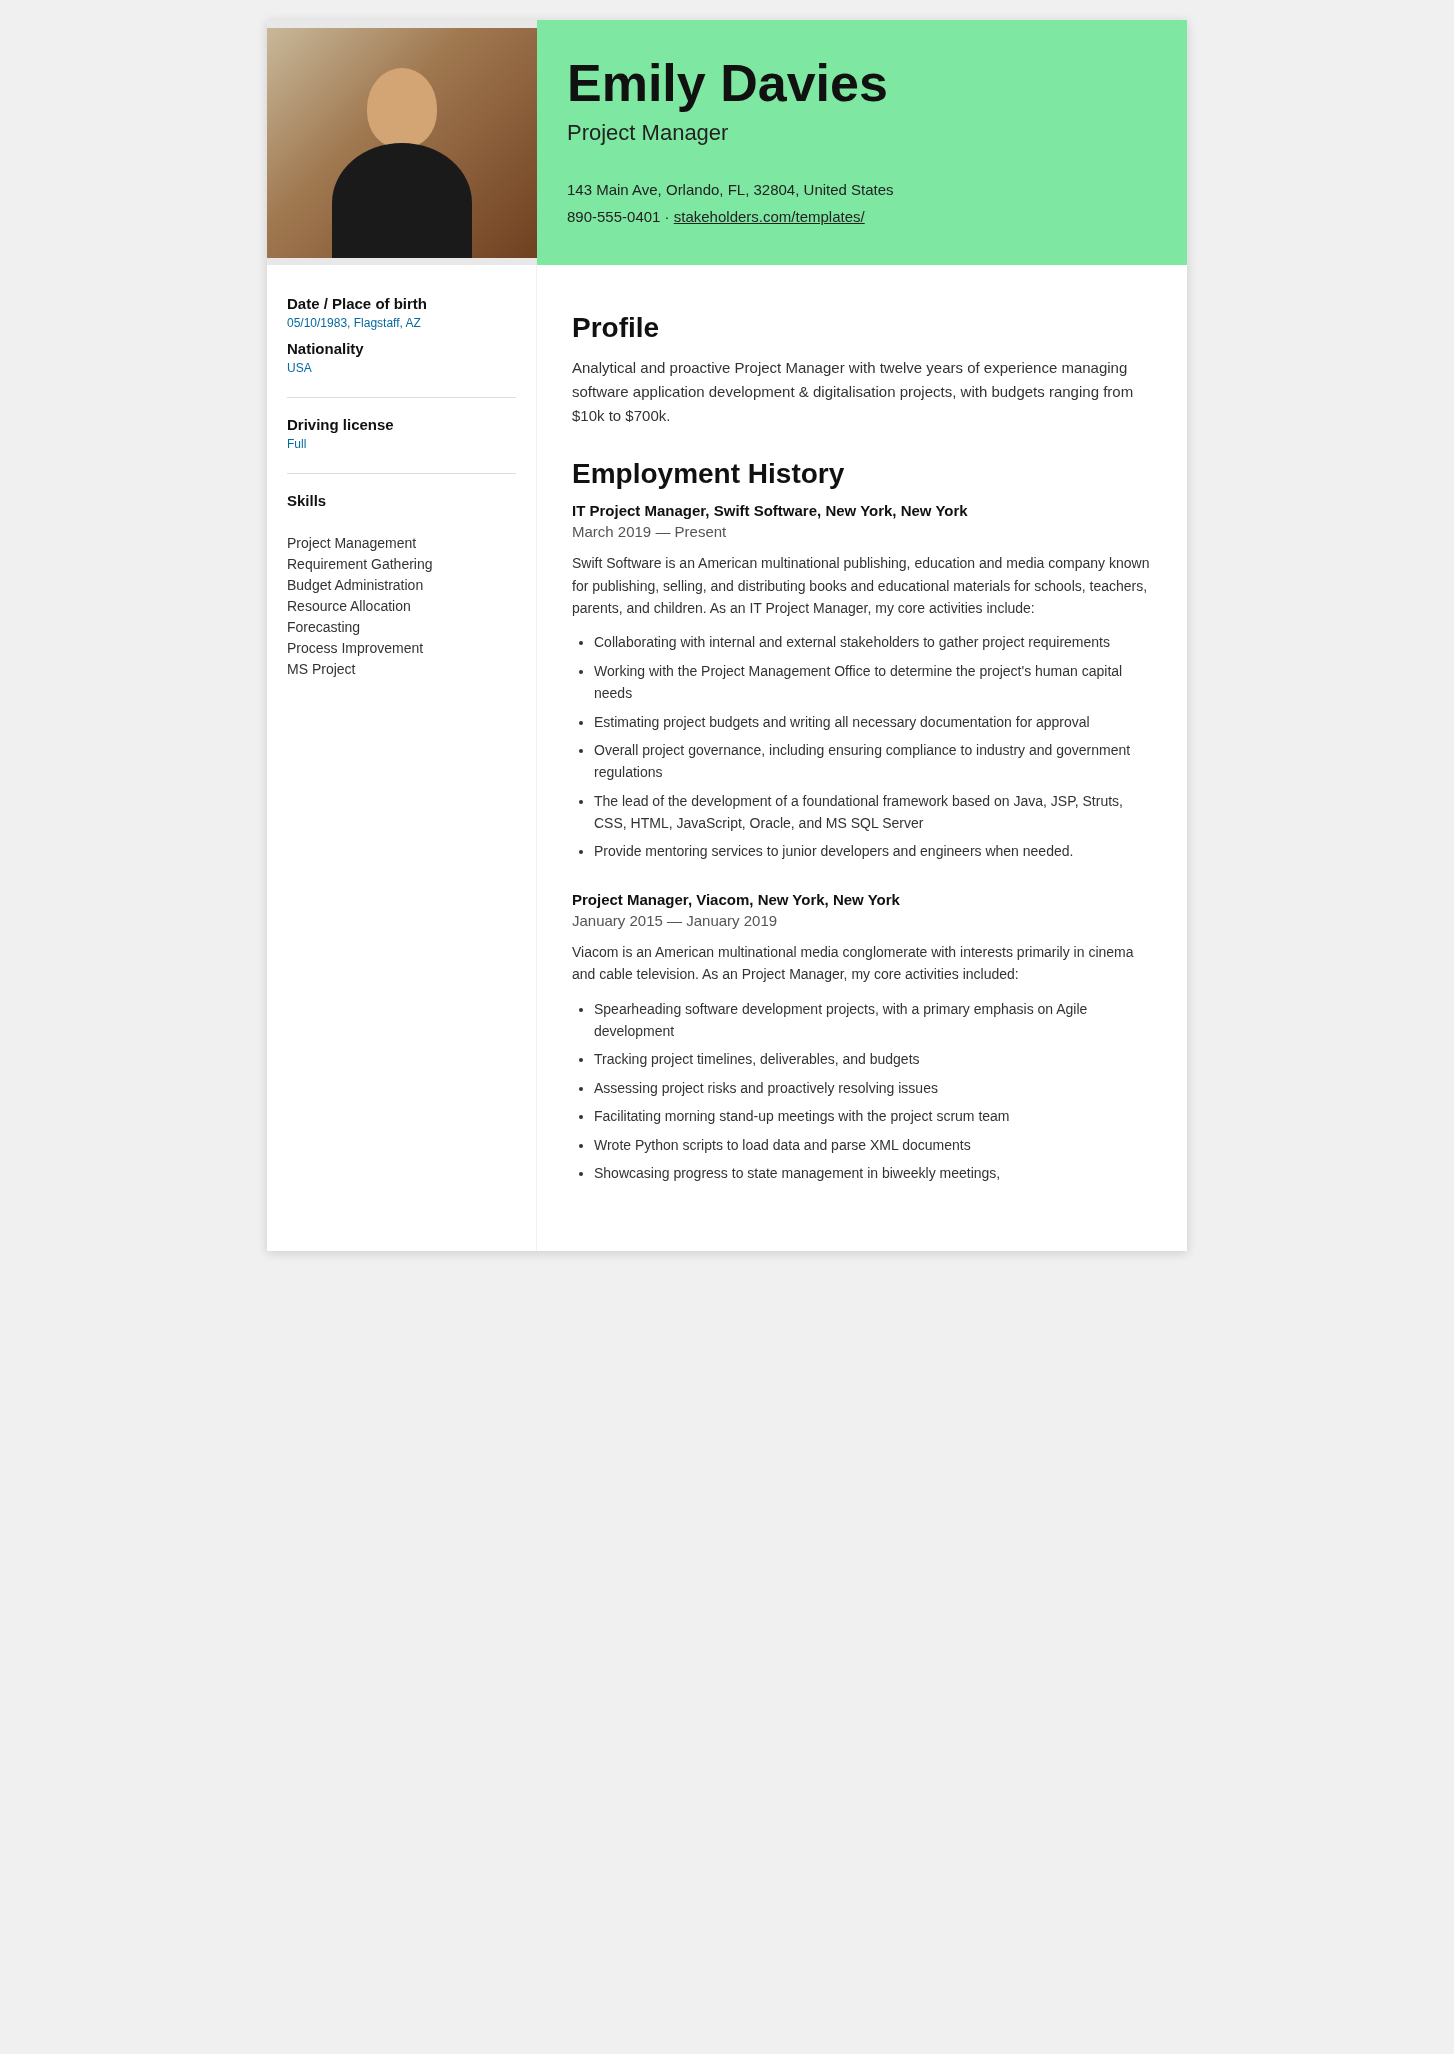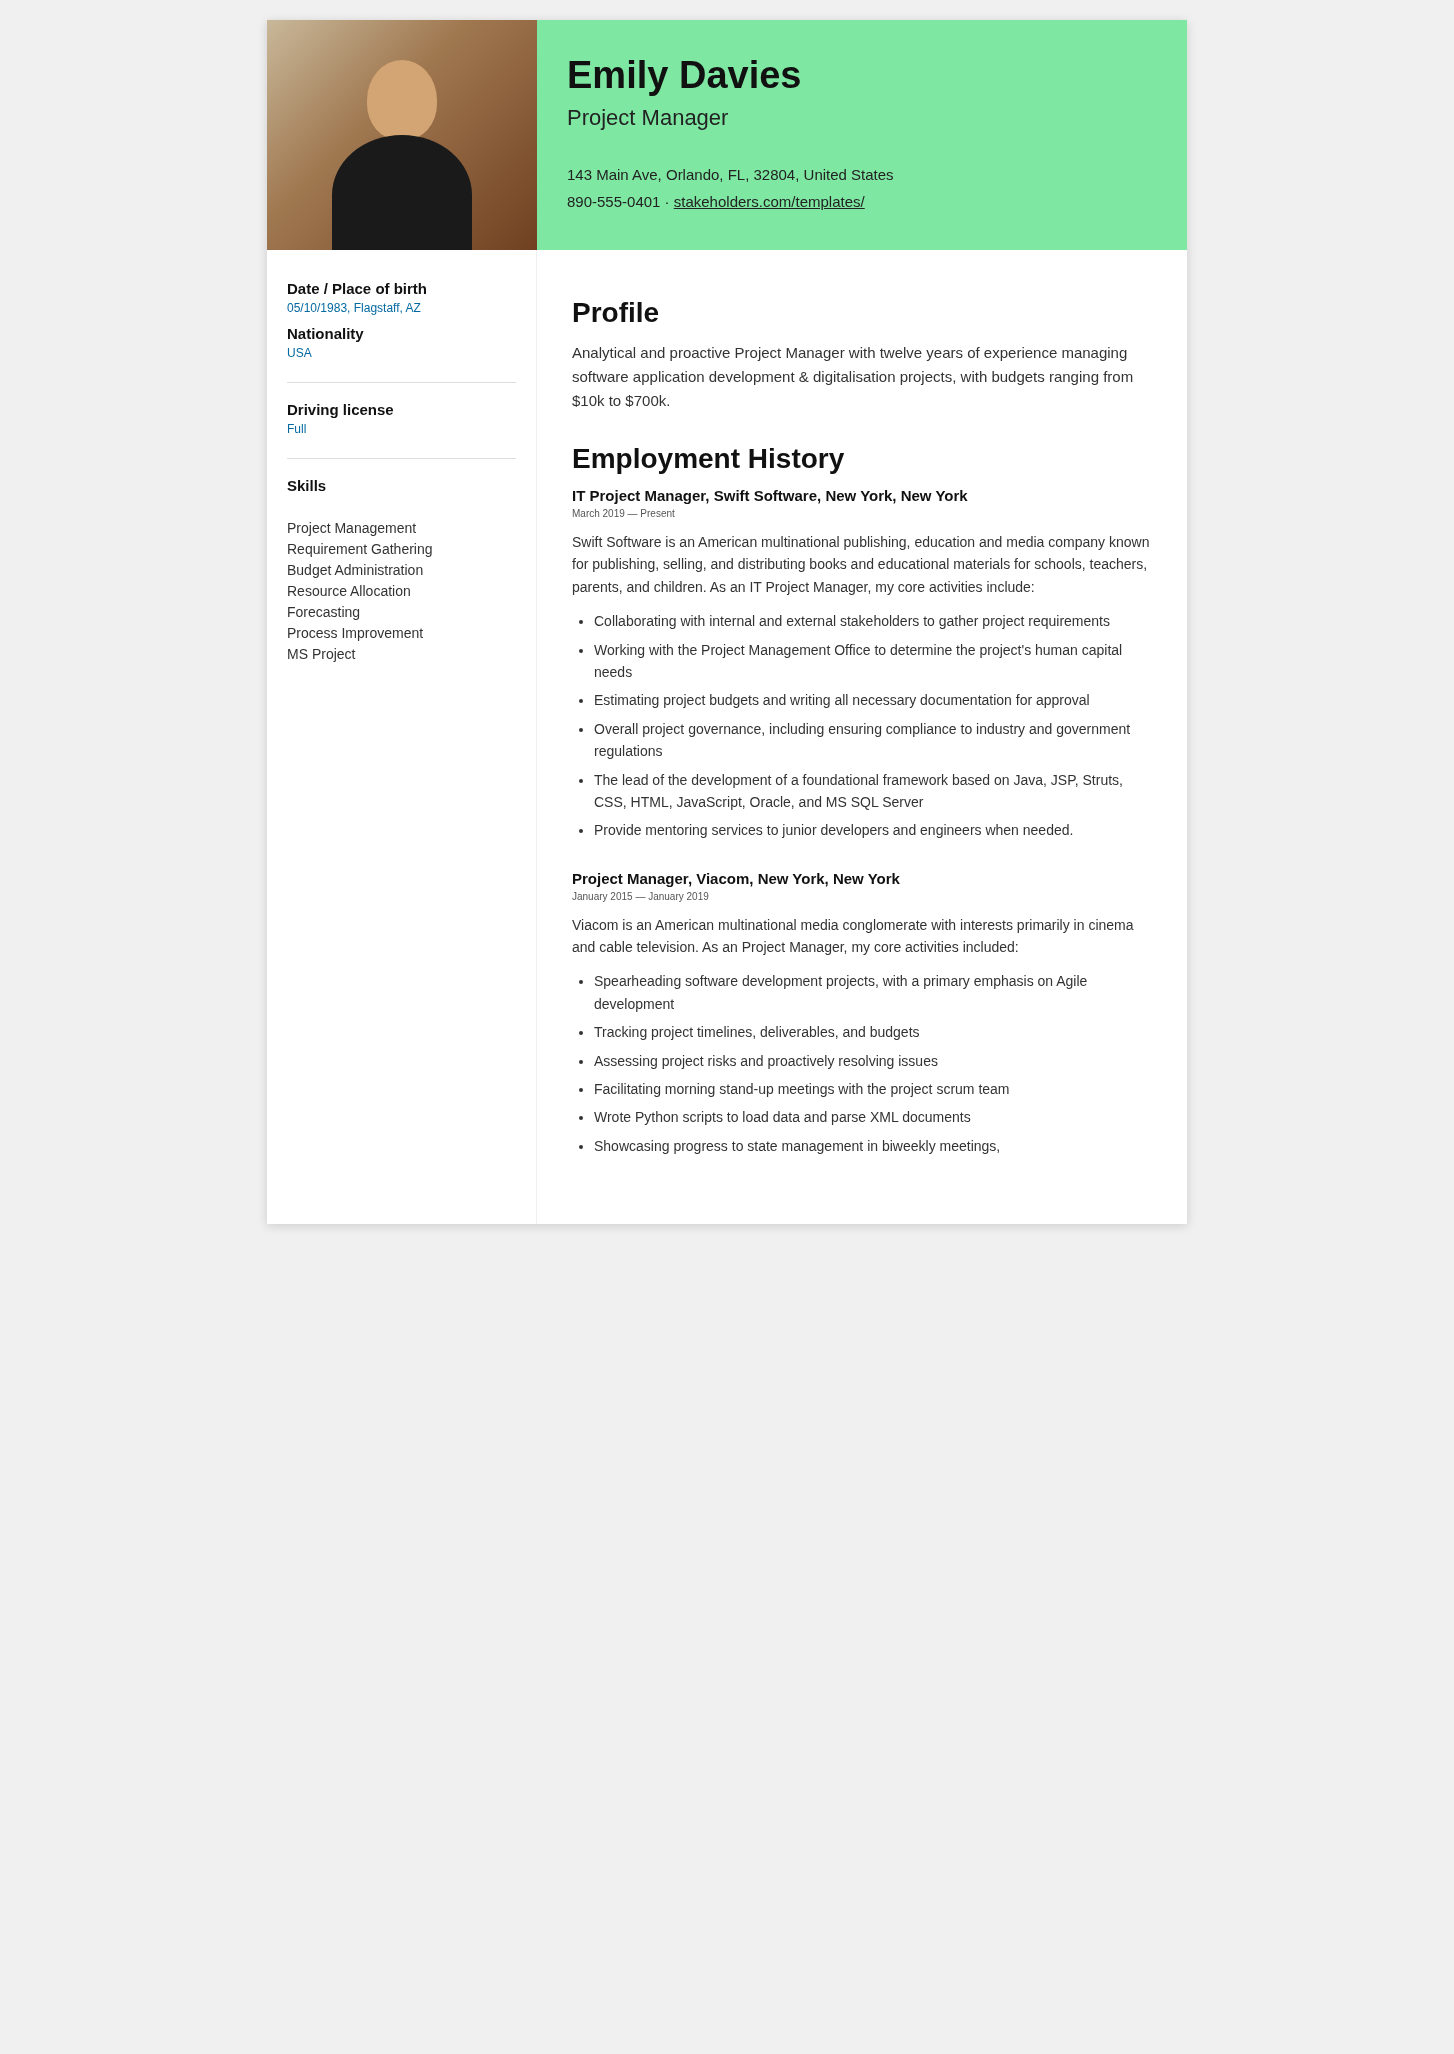--- a/index.html
+++ b/index.html
@@ -65,21 +65,21 @@
     }
     .header-info {
       flex: 1;
       background: #7ee8a2;
       padding: 35px 30px;
       display: flex;
       flex-direction: column;
       justify-content: space-between;
     }
     .header-name {
-      font-size: 38px;
+      font-size: 52px;
       font-weight: 700;
       color: #111;
       line-height: 1.1;
     }
     .header-title {
       font-size: 22px;
       color: #222;
       margin-top: 8px;
       font-weight: 400;
     }
@@ -146,21 +146,21 @@
       line-height: 1.6;
       margin-bottom: 30px;
     }
     .employment-title {
       font-size: 15px;
       font-weight: 700;
       color: #111;
       margin-bottom: 4px;
     }
     .employment-date {
-      font-size: 10px;
+      font-size: 15px;
       color: #555;
       margin-bottom: 12px;
     }
     .employment-desc {
       font-size: 14px;
       color: #333;
       line-height: 1.6;
       margin-bottom: 12px;
     }
     .bullet-list {

